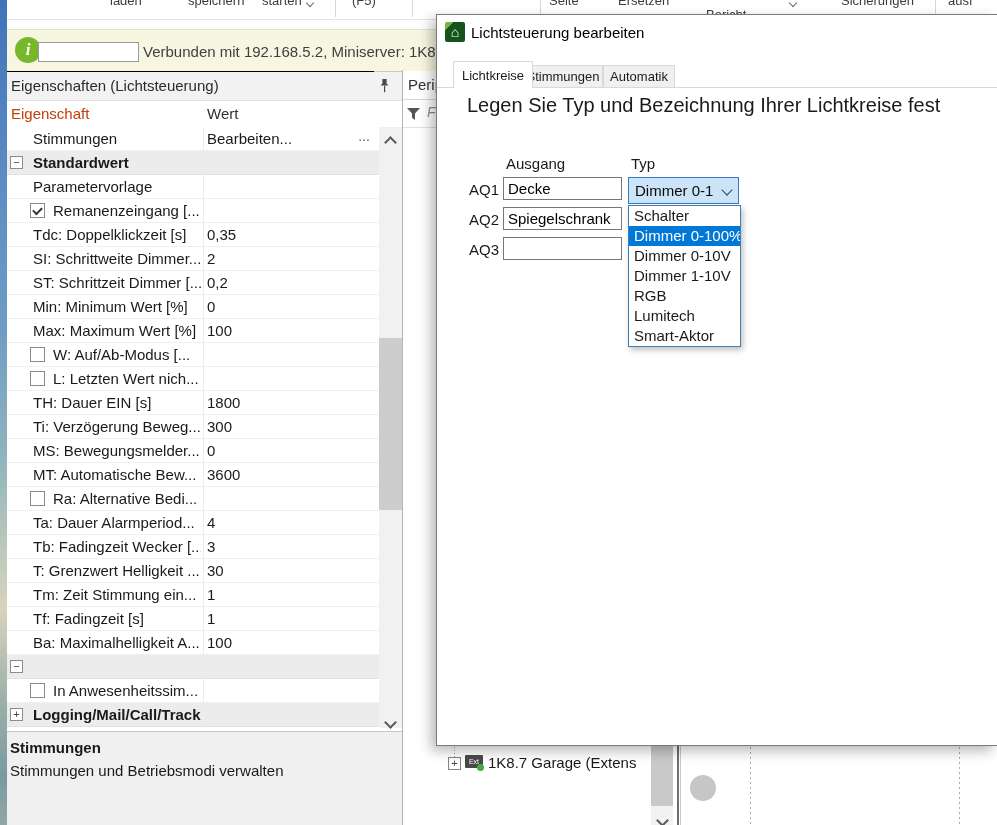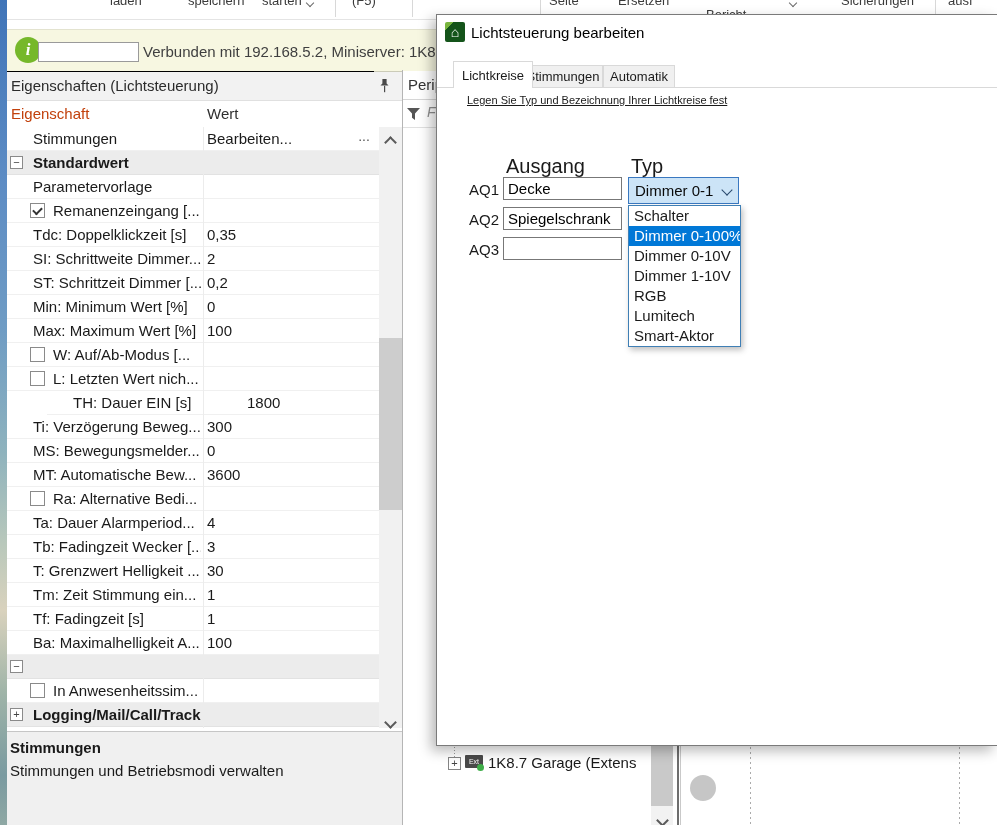--- a/index.html
+++ b/index.html
@@ -68,22 +68,22 @@
   
   .dialog{left:436px;top:14px;width:561px;height:732px;background:#fff;border:1px solid #7a7a7a;border-right:none;
           box-shadow:-5px 5px 12px rgba(0,0,0,.28);z-index:10;box-sizing:border-box;}
   .dlg-icon{position:absolute;left:8px;top:7px;width:20px;height:20px;border-radius:2px;
           background:linear-gradient(135deg,#79b53f 0 22%,#14541a 22%);color:#fff;text-align:center;line-height:20px;font-size:14px;}
   .dlg-title{position:absolute;left:34px;top:9px;font-size:15px;color:#000;}
   .dlg-tabline{position:absolute;left:0;top:72px;width:560px;height:1px;background:#d9d9d9;}
   .tab{position:absolute;top:50px;height:23px;background:#f0f0f0;border:1px solid #d9d9d9;box-sizing:border-box;
        font-size:13px;text-align:center;line-height:21px;color:#1a1a1a;}
   .tab.active{top:46px;height:27px;background:#fff;border-bottom:none;line-height:27px;z-index:2;}
-  .dlg-sub{position:absolute;left:30px;top:79px;font-size:11px;text-decoration:underline;}
-  .col-label{position:absolute;top:140px;font-size:20px;}
+  .dlg-sub{position:absolute;left:30px;top:79px;font-size:20px;}
+  .col-label{position:absolute;top:140px;font-size:15px;}
   .aq-label{position:absolute;font-size:15px;}
   .aq-input{position:absolute;left:66px;width:119px;height:23px;border:1px solid #777;box-sizing:border-box;
             font-size:15px;padding:0 4px;font-family:"Liberation Sans",sans-serif;background:#fff;}
   .combo{position:absolute;left:191px;top:162px;width:111px;height:27px;background:#cce4f7;border:1px solid #3a78c0;box-sizing:border-box;}
   .combo-text{position:absolute;left:6px;top:4px;font-size:15px;width:80px;overflow:hidden;white-space:nowrap;color:#0a0a0a;}
   .combo-chev{position:absolute;right:7px;top:8px;width:7px;height:7px;border-right:1.5px solid #28486c;border-bottom:1.5px solid #28486c;transform:rotate(45deg);}
   .dropdown{position:absolute;left:191px;top:190px;width:111px;background:#fff;border:1px solid #3f7fb5;
             box-shadow:2px 3px 6px rgba(0,0,0,.25);z-index:5;}
   .opt{height:20px;line-height:20px;font-size:15px;padding-left:5px;white-space:nowrap;overflow:hidden;}
   .opt.selected{background:#0078d7;color:#fff;}
@@ -188,21 +188,21 @@
           <span class="pvalue">100</span>
         </div>
         <div class="prow" style="top: 271px;">
           <span class="cb"></span>
           <span class="pname cblabel">W: Auf/Ab-Modus [...</span>
         </div>
         <div class="prow" style="top: 295px;">
           <span class="cb"></span>
           <span class="pname cblabel">L: Letzten Wert nich...</span>
         </div>
-        <div class="prow" style="top: 319px; margin-left: 40px;">
+        <div class="prow" style="top: 319px;">
           <span class="pname">TH: Dauer EIN [s]</span>
           <span class="pvalue">1800</span>
         </div>
         <div class="prow" style="top: 343px;">
           <span class="pname">Ti: Verzögerung Beweg...</span>
           <span class="pvalue">300</span>
         </div>
         <div class="prow" style="top: 367px;">
           <span class="pname">MS: Bewegungsmelder...</span>
           <span class="pvalue">0</span>

